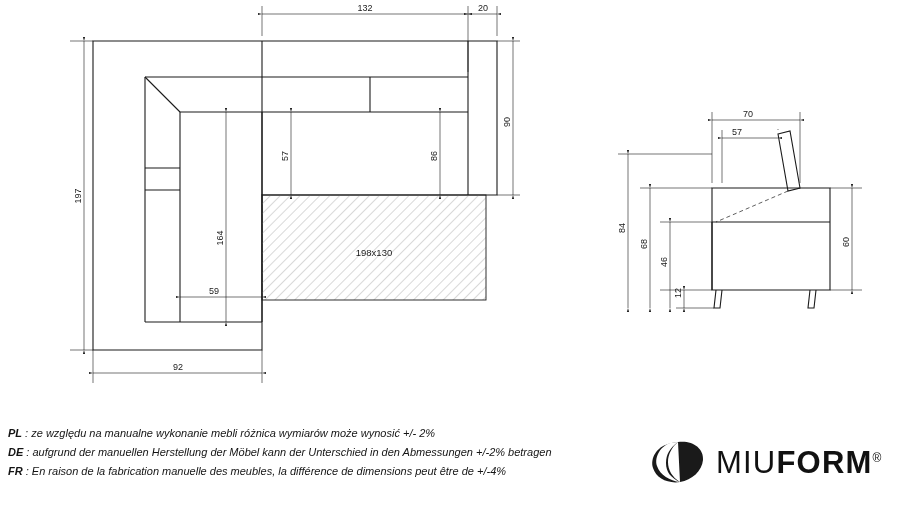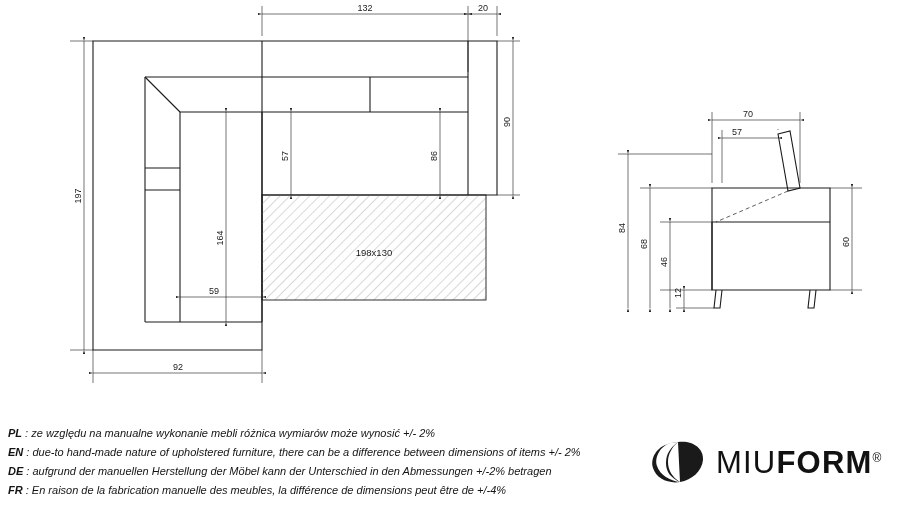--- a/index.html
+++ b/index.html
@@ -229,23 +229,20 @@
       <text class="dim-text" x="681" y="293" text-anchor="middle" transform="rotate(-90 681 293)">12</text>
       <text class="dim-text" x="849" y="242" text-anchor="middle" transform="rotate(-90 849 242)">60</text>
     </g>
   </svg>
 
   <div class="notes">
     <div class="note-line">
       <span class="note-lang">PL</span><span> : </span><span>ze względu na manualne wykonanie mebli różnica wymiarów może wynosić +/- 2%</span>
     </div>
     <div class="note-line">
-      <span class="note-lang">EN</span><span> : </span><span>due-to hand-made nature of upholstered furniture, there can be a difference between dimensions of items +/- 2%</span>
-    </div>
-    <div class="note-line">
       <span class="note-lang">DE</span><span> : </span><span>aufgrund der manuellen Herstellung der Möbel kann der Unterschied in den Abmessungen +/-2% betragen</span>
     </div>
     <div class="note-line">
       <span class="note-lang">FR</span><span> : </span><span>En raison de la fabrication manuelle des meubles, la différence de dimensions peut être de +/-4%</span>
     </div>
   </div>
 
   <div class="logo-wrap">
     <svg class="logo-mark" width="62" height="50" viewBox="0 0 62 50">
       <path d="M30,4 C44,2 56,10 55,22 C54,33 44,42 32,44 C20,46 8,40 5,30 C2,20 9,9 20,6 C23,5 26,4.4 30,4 Z

